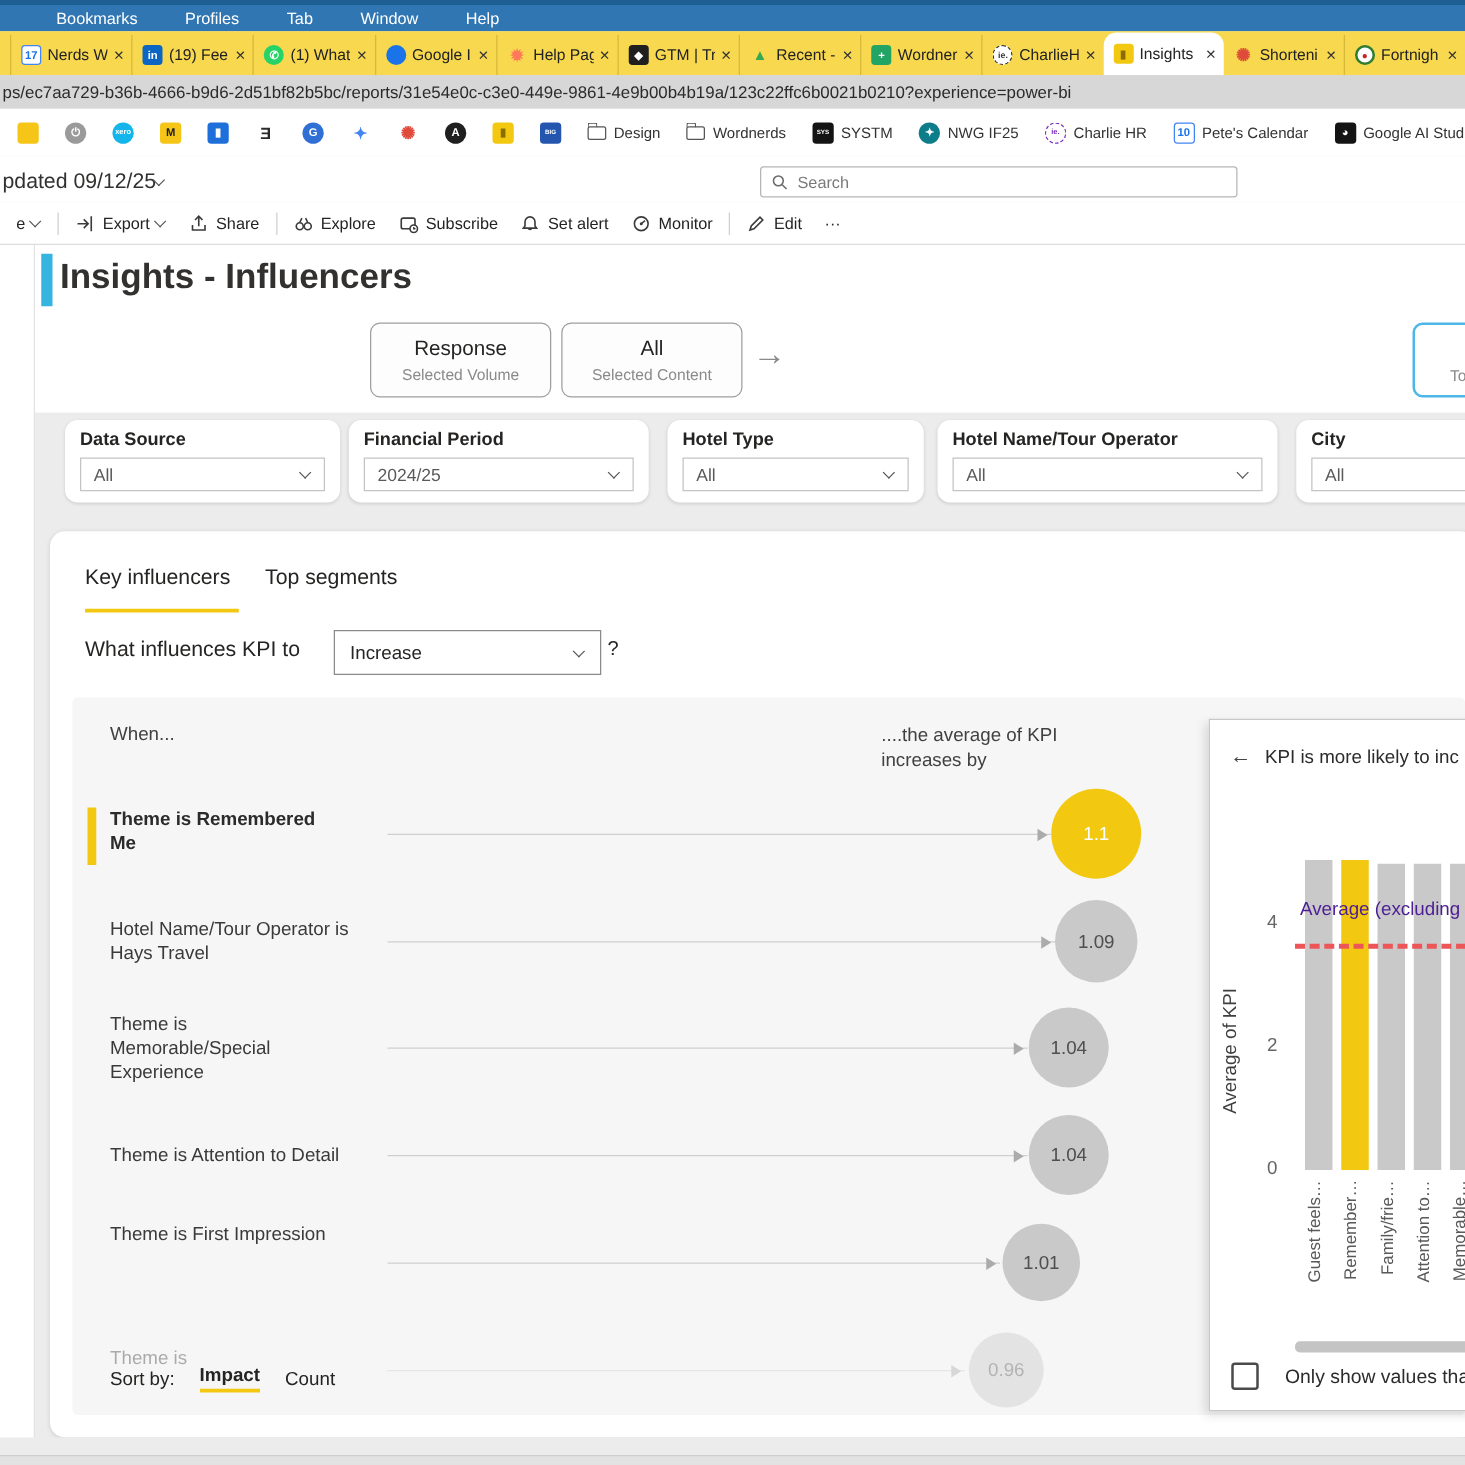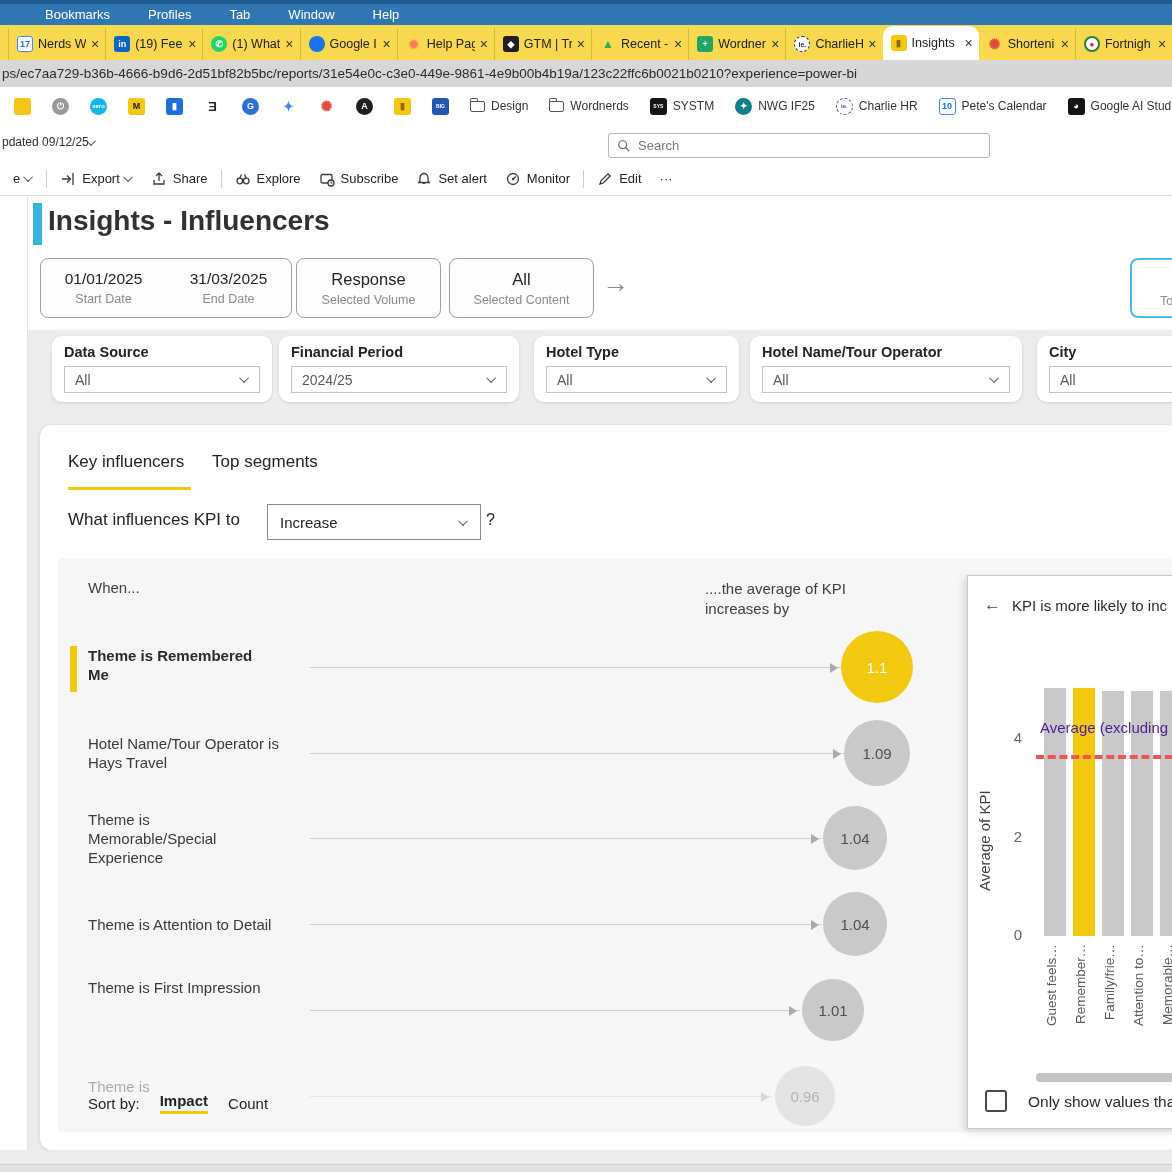--- a/index.html
+++ b/index.html
@@ -38,21 +38,21 @@
     justify-content:center; font-size:9px; font-weight:bold; color:#fff; flex:0 0 auto; }
   .fav.round { border-radius:50%; }
   .bm { display:flex; align-items:center; gap:6px; flex:0 0 auto; }
   .bm .lbl { font-size:12px; color:#333; white-space:nowrap; }
   .folder { width:15px; height:11px; border:1.4px solid #555; border-radius:2px; position:relative; }
   .folder::before { content:""; position:absolute; left:-1px; top:-4px; width:6px; height:3px;
     border:1.4px solid #555; border-bottom:none; border-radius:2px 2px 0 0; }
 
   
   .appbar { position:absolute; left:0; top:125px; width:1172px; height:37px; background:#fff; }
-  .updated { position:absolute; left:2px; top:10px; font-size:12px; color:#323130;
+  .updated { position:absolute; left:2px; top:10px; font-size:17px; color:#323130;
     display:flex; align-items:center; gap:0; }
   .searchbox { position:absolute; left:608px; top:8px; width:382px; height:25px; background:#fff;
     border:1px solid #b5b5b5; border-radius:3px; display:flex; align-items:center; padding:0 8px; gap:7px; }
   .searchbox .ph { font-size:13px; color:#7a7a7a; }
 
   
   .toolbar { position:absolute; left:0; top:162px; width:1172px; height:34px; background:#fff;
     border-bottom:1px solid #ddd; display:flex; align-items:center; padding-left:4px; }
   .tbtn { display:flex; align-items:center; gap:6px; font-size:13px; color:#252423; padding:0 9px; }
   .tdiv { width:1px; height:18px; background:#d0d0d0; margin:0 4px; }
@@ -339,30 +339,20 @@
       <span>···</span>
     </span>
   </div>
 
   <div class="leftrail"></div>
 
   <div class="titleband">
     <div class="accentbar" style="background:#35b4e0"></div>
     <div class="rtitle">Insights - Influencers</div>
 
-    <div class="scard" style="left:12px;width:252px">
-      <div class="scol">
-        <span class="sval">01/01/2025</span>
-        <span class="slbl">Start Date</span>
-      </div>
-      <div class="scol">
-        <span class="sval">31/03/2025</span>
-        <span class="slbl">End Date</span>
-      </div>
-    </div>
     <div class="scard" style="left:268px;width:145px">
       <div class="scol">
         <span class="sval" style="font-size:16.5px">Response</span>
         <span class="slbl">Selected Volume</span>
       </div>
     </div>
     <div class="scard" style="left:421px;width:145px">
       <div class="scol">
         <span class="sval" style="font-size:16.5px">All</span>
         <span class="slbl">Selected Content</span>

